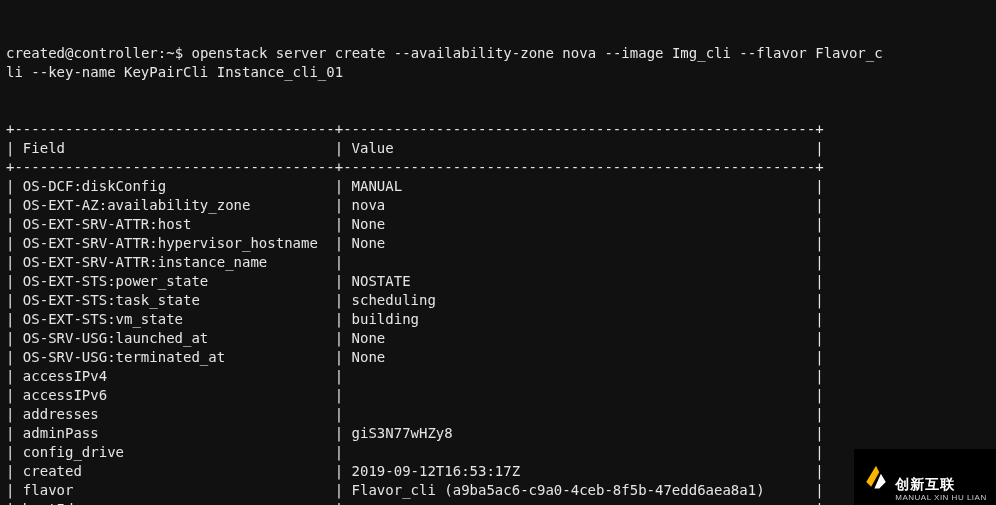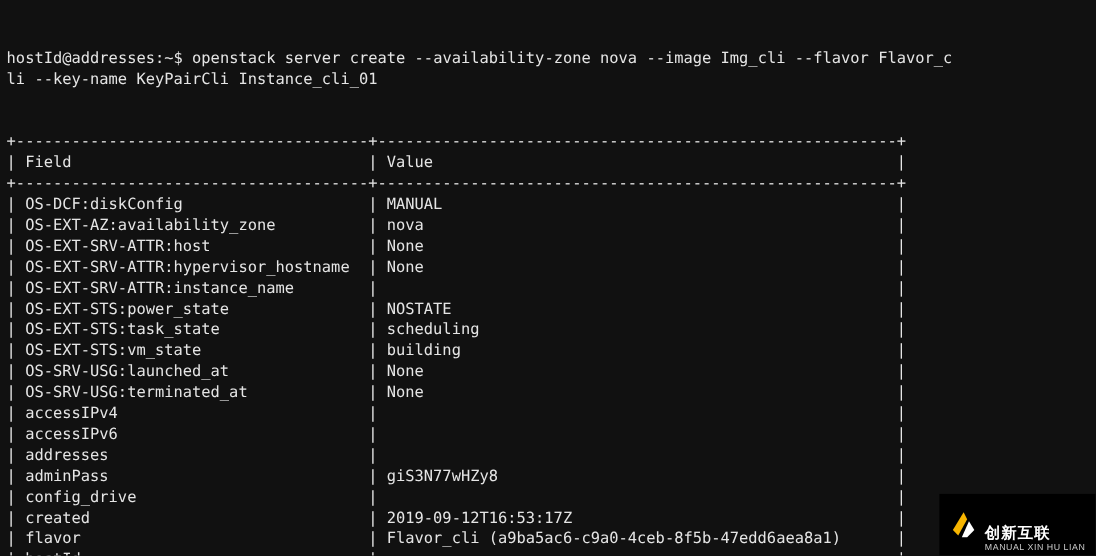--- a/index.html
+++ b/index.html
@@ -37,21 +37,21 @@
   }
   .watermark .logo svg { width:26px;height:26px; }
   .watermark .txt { display:flex;flex-direction:column;line-height:13px;font-size:12px; }
   .watermark .txt .cn { font-size:14px;font-weight:700;letter-spacing:1px;margin-top:28px; }
   .watermark .txt .en { font-size:8px;letter-spacing:0.5px;color:#ccc; }
 </style>
 </head>
 <body>
 
 <div class="terminal">
-  <div class="prompt"><span>hostId</span><span>@</span><span>addresses</span><span>:</span><span>~</span><span>$ </span><span class="cmd" id="cmdline">openstack server create --availability-zone nova --image Img_cli --flavor Flavor_c
+  <div class="prompt"><span>created</span><span>@</span><span>controller</span><span>:</span><span>~</span><span>$ </span><span class="cmd" id="cmdline">openstack server create --availability-zone nova --image Img_cli --flavor Flavor_c
 li --key-name KeyPairCli Instance_cli_01</span></div>
   <div id="table-container"><div class="border-row">+--------------------------------------+--------------------------------------------------------+</div><div class="header-row">| Field                                | Value                                                  |</div><div class="border-row">+--------------------------------------+--------------------------------------------------------+</div><div class="data-row">| OS-DCF:diskConfig                    | MANUAL                                                 |</div><div class="data-row">| OS-EXT-AZ:availability_zone          | nova                                                   |</div><div class="data-row">| OS-EXT-SRV-ATTR:host                 | None                                                   |</div><div class="data-row">| OS-EXT-SRV-ATTR:hypervisor_hostname  | None                                                   |</div><div class="data-row">| OS-EXT-SRV-ATTR:instance_name        |                                                        |</div><div class="data-row">| OS-EXT-STS:power_state               | NOSTATE                                                |</div><div class="data-row">| OS-EXT-STS:task_state                | scheduling                                             |</div><div class="data-row">| OS-EXT-STS:vm_state                  | building                                               |</div><div class="data-row">| OS-SRV-USG:launched_at               | None                                                   |</div><div class="data-row">| OS-SRV-USG:terminated_at             | None                                                   |</div><div class="data-row">| accessIPv4                           |                                                        |</div><div class="data-row">| accessIPv6                           |                                                        |</div><div class="data-row">| addresses                            |                                                        |</div><div class="data-row">| adminPass                            | giS3N77wHZy8                                           |</div><div class="data-row">| config_drive                         |                                                        |</div><div class="data-row">| created                              | 2019-09-12T16:53:17Z                                   |</div><div class="data-row">| flavor                               | Flavor_cli (a9ba5ac6-c9a0-4ceb-8f5b-47edd6aea8a1)      |</div><div class="data-row">| hostId                               |                                                        |</div></div>
 </div>
 
 <div class="watermark">
   <span class="logo">
     <svg viewBox="0 0 32 32">
         <path fill="#f7b500" d="M4 22 L16 2 L20 10 L10 28 Z"></path>
         <path fill="#fff" d="M14 30 L22 12 L28 22 L20 30 Z"></path>
       </svg>

